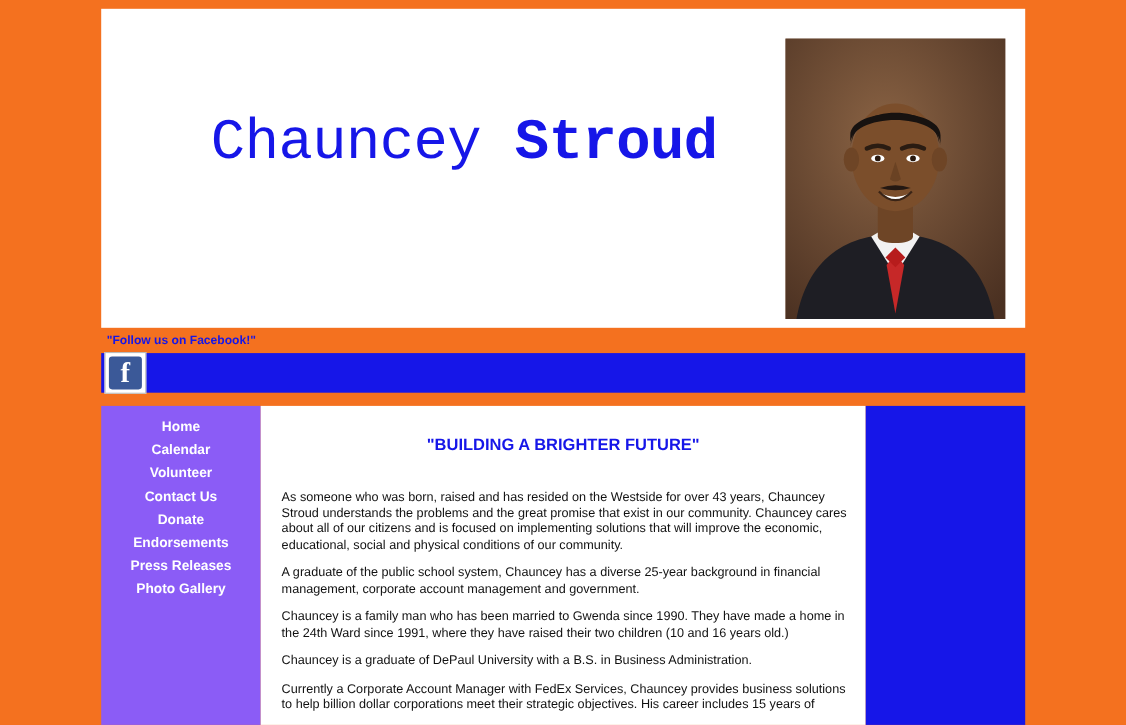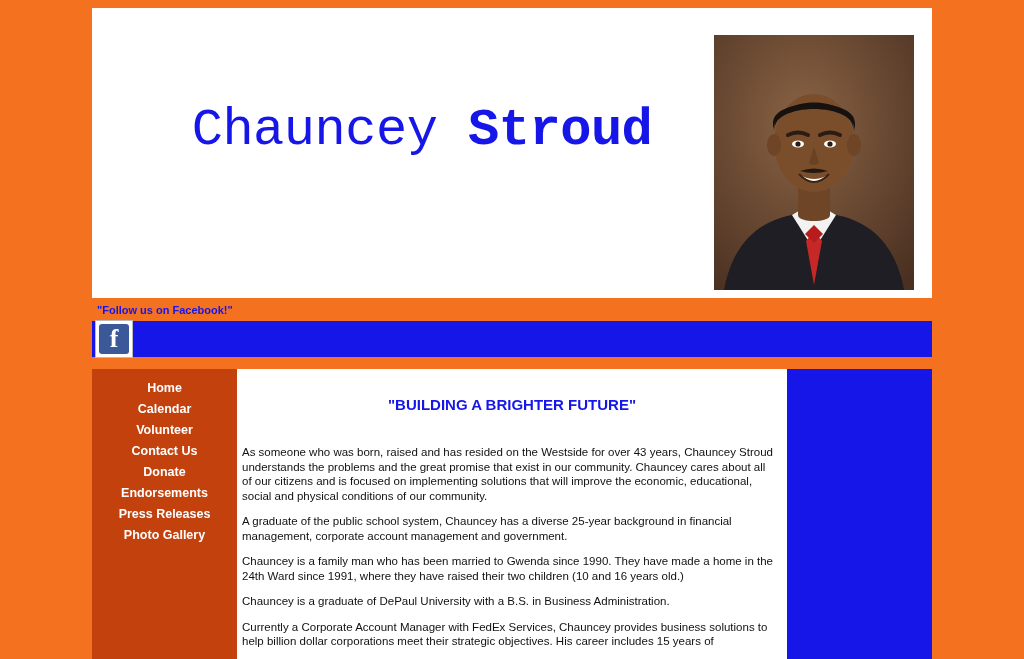--- a/index.html
+++ b/index.html
@@ -120,21 +120,21 @@
     top: 369px;
     width: 840px;
     height: 290px;
   }
   .sidebar {
     position: absolute;
     left: 0;
     top: 0;
     width: 145px;
     height: 290px;
-    background: #c2410c;
+    background: #8b5cf6;
     padding-top: 8px;
     box-sizing: border-box;
   }
   .nav-item {
     display: block;
     text-align: center;
     color: #FFFFFF;
     font-size: 12.5px;
     font-weight: bold;
     padding: 3.5px 0;
@@ -152,20 +152,21 @@
   .main-heading {
     text-align: center;
     color: #1616E8;
     font-size: 15px;
     font-weight: bold;
     margin: 27px 0 0 0;
   }
   .main-body {
     padding: 0 12px 0 5px;
     margin-top: 32px;
+    margin-left: 14px;
   }
   .main-body p {
     margin: 0 0 11px 0;
     font-size: 11.5px;
     line-height: 14.5px;
     color: #111111;
   }
   .right-col {
     position: absolute;
     left: 695px;

